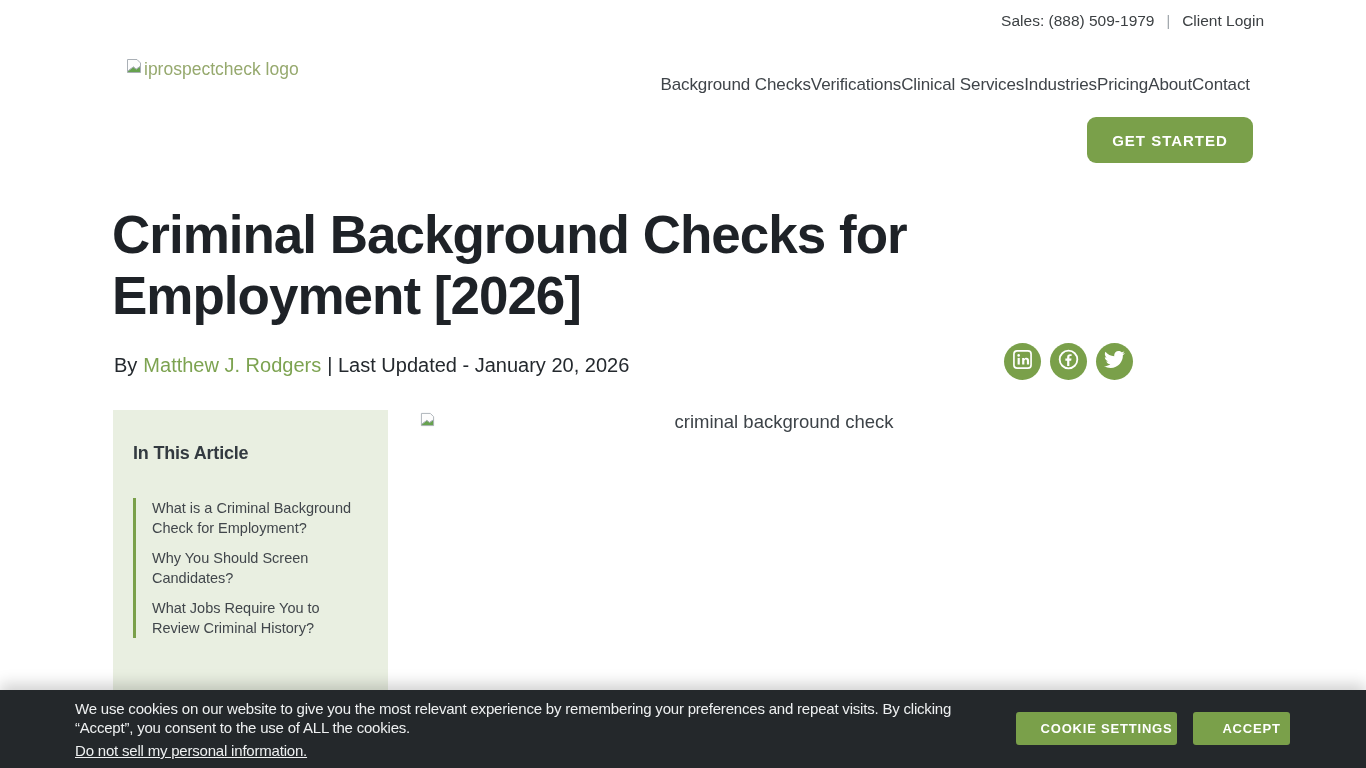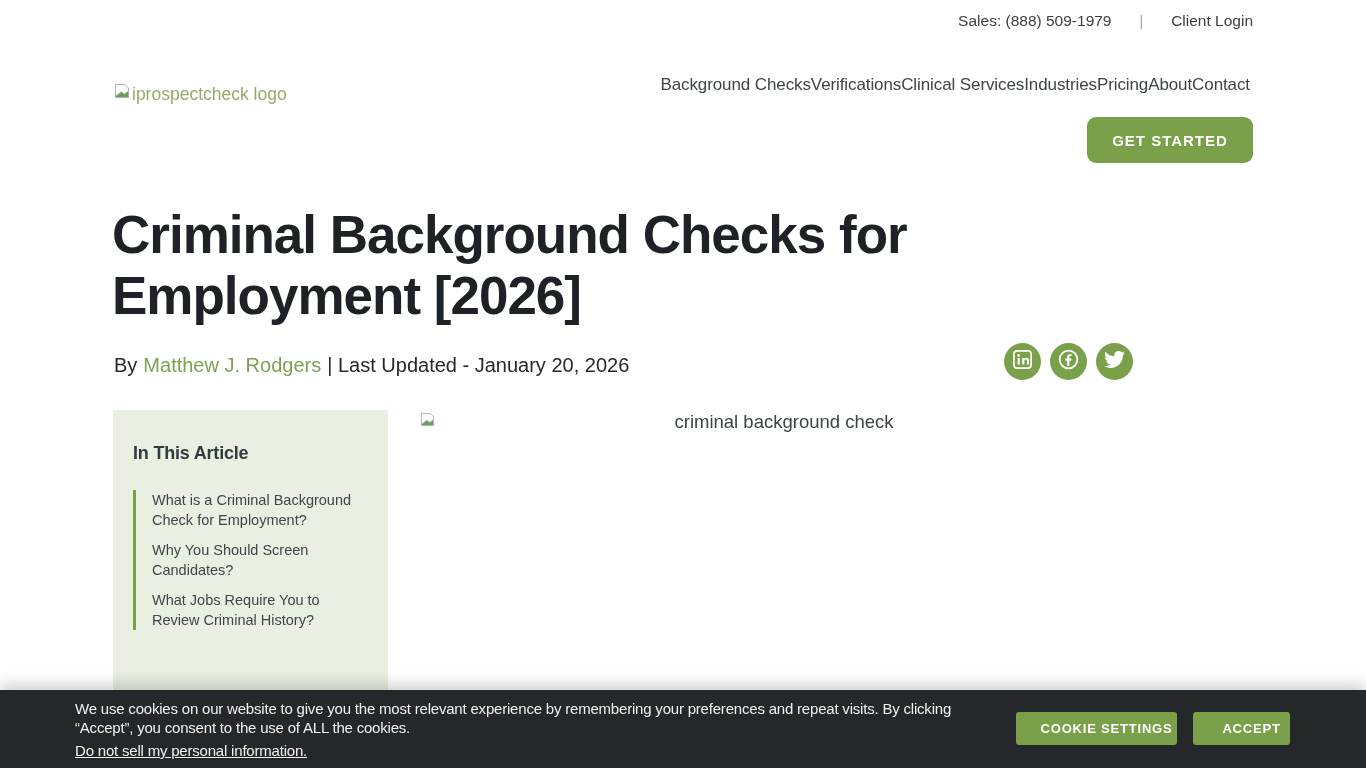--- a/index.html
+++ b/index.html
@@ -7,33 +7,32 @@
   body {
     font-family: "Liberation Sans", sans-serif;
     background: #ffffff;
     position: relative;
     color: #3f4449;
   }
   .page { position: absolute; inset: 0; background: #fff; }
 
   
   .topbar {
-    position: absolute; top: 12px; right: 113px;
-    display: flex; align-items: center; gap: 28px;
+    position: absolute; top: 12px; right: 102px;
+    display: flex; align-items: center; gap: 12px;
     font-size: 15.5px; color: #3c4043; justify-content: space-between;
   }
   .topbar a { color: #3c4043; text-decoration: none; cursor: pointer; }
   .topbar .sep { color: #9aa0a6; font-size: 14px; }
 
   
   .logo {
-    position: absolute; left: 114px; top: 58px;
+    position: absolute; left: 126px; top: 58px;
     display: flex; align-items: flex-start; gap: 2px;
     cursor: pointer;
-    margin-top: 25px;
   }
   .logo .alt-text {
     font-size: 17.5px; color: #96a96e; line-height: 22px;
   }
   .main-nav {
     position: absolute; top: 75px; right: 116px;
     display: flex; align-items: center; 
   }
   .main-nav a {
     font-size: 17px; color: #3f4449; text-decoration: none;
@@ -80,21 +79,21 @@
     position: absolute; left: 113px; top: 410px;
     width: 275px; height: 358px;
     background: #e9efe1;
     padding: 33px 24px 0 20px;
   }
   .toc-title {
     font-size: 18px; font-weight: 700; color: #333a40;
     letter-spacing: -0.2px;
   }
   .toc-list {
-    margin-top: 26px; list-style: none;
+    margin-top: 34px; list-style: none;
     border-left: 3px solid #7aa04a;
     padding-left: 16px;
   }
   .toc-list li { margin-bottom: 10px; }
   .toc-list a {
     font-size: 14.5px; line-height: 20px; color: #41464b;
     text-decoration: none; cursor: pointer; display: inline-block;
   }
 
   

